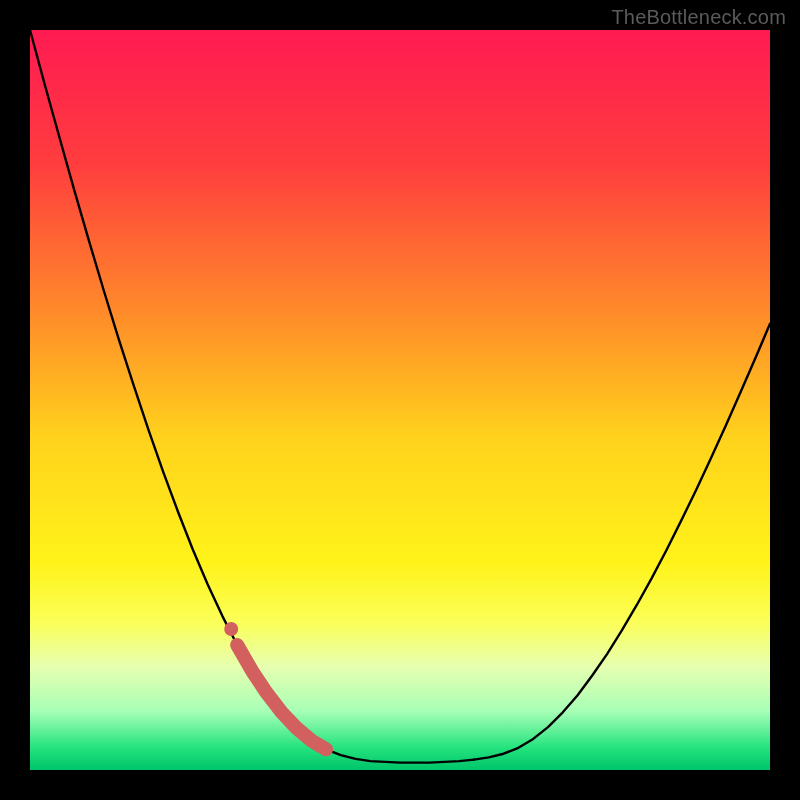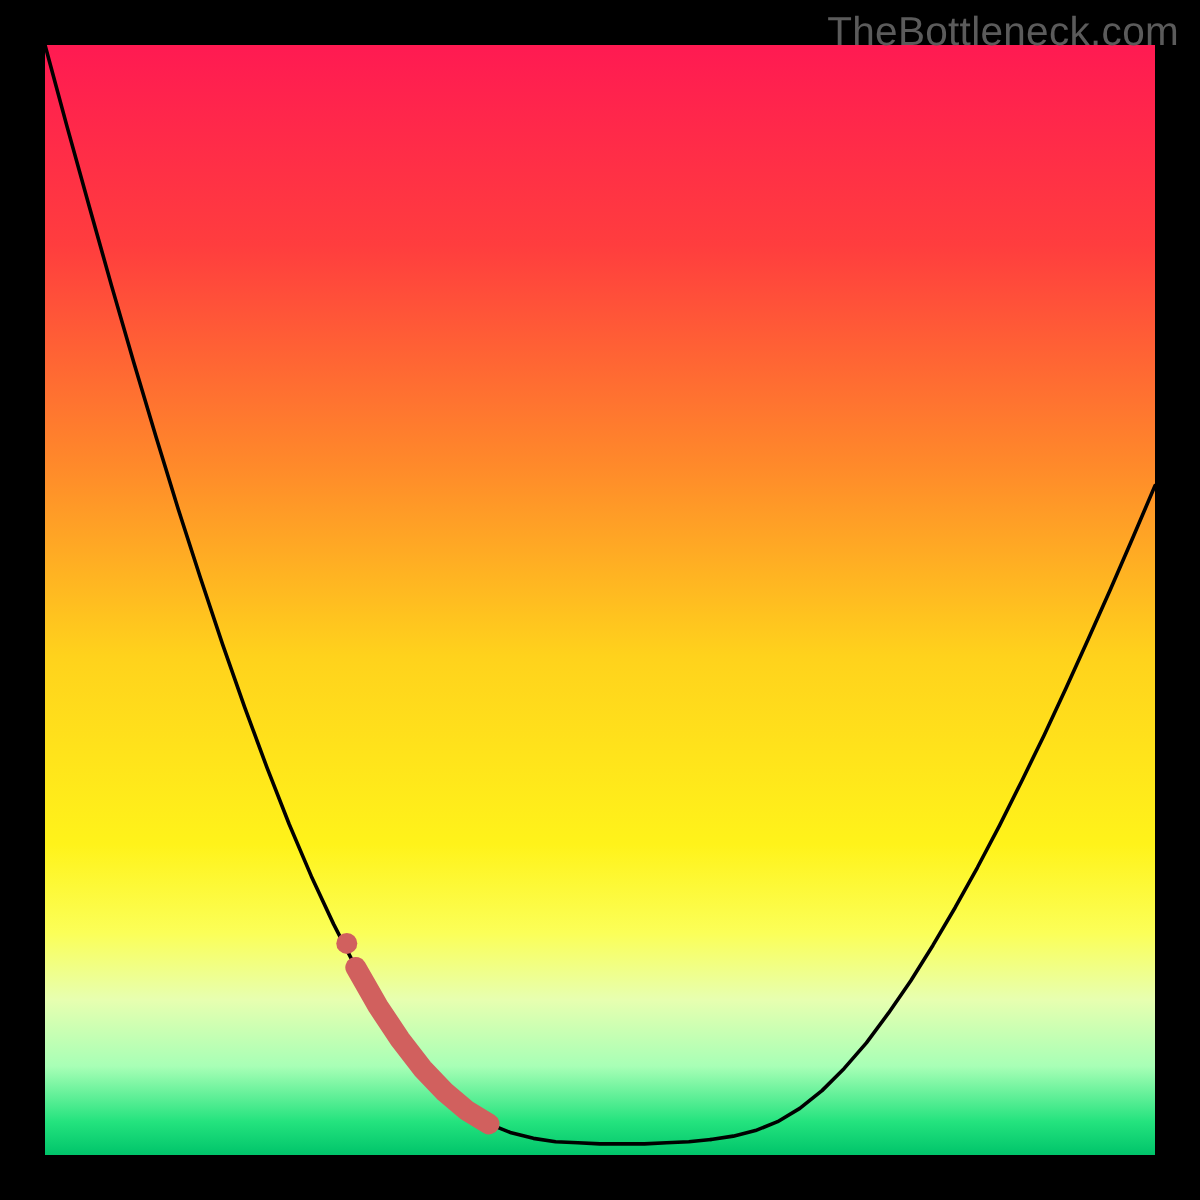--- a/index.html
+++ b/index.html
@@ -14,21 +14,21 @@
     width: 800px;
     height: 800px;
     background: #000;
     position: relative;
   }
   .watermark {
     position: absolute;
     top: 6px;
     right: 14px;
     color: #5b5b5b;
-    font-size: 27px;
+    font-size: 20px;
     letter-spacing: 0.2px;
     font-family: Arial, sans-serif;
     z-index: 50;
   }
   .plot {
     position: absolute;
     left: 30px;
     top: 30px;
     width: 740px;
     height: 740px;

